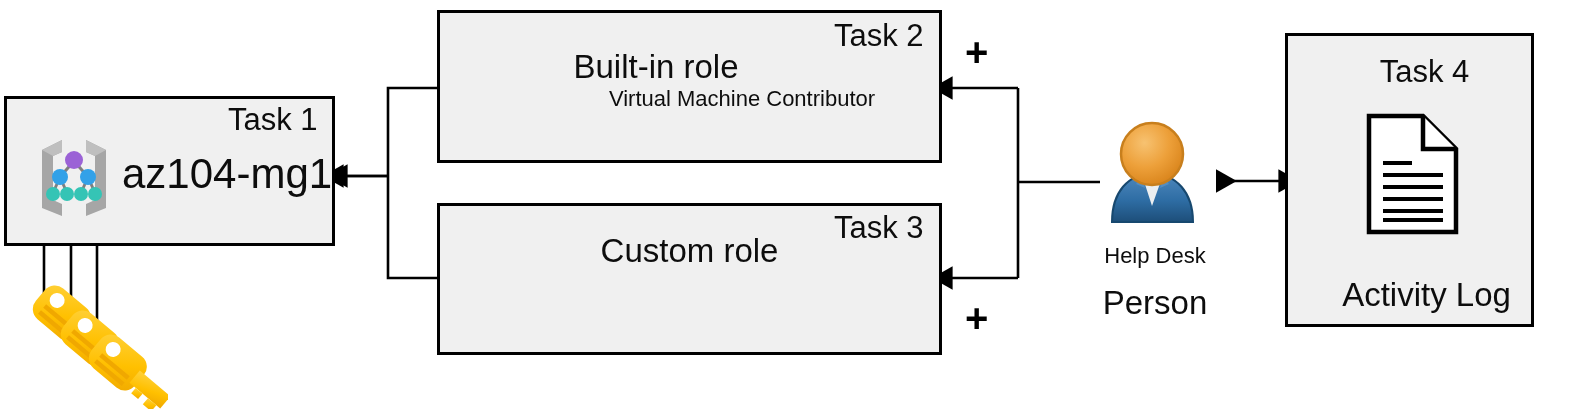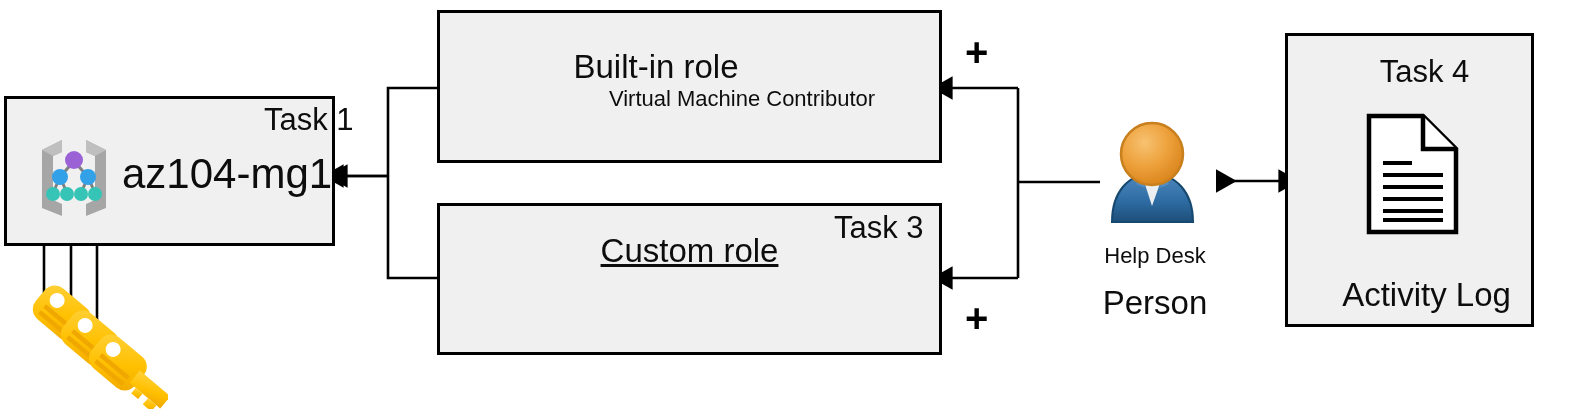--- a/index.html
+++ b/index.html
@@ -101,21 +101,21 @@
     </g>
     <path d="M44,302 L44,208" stroke="#000000" stroke-width="2.6" fill="none"></path>
     <polygon points="36,210 52,210 44,192" fill="#000000"></polygon>
     <path d="M71,312 L71,208" stroke="#000000" stroke-width="2.6" fill="none"></path>
     <polygon points="63,210 79,210 71,192" fill="#000000"></polygon>
     <path d="M97,330 L97,218" stroke="#000000" stroke-width="2.6" fill="none"></path>
     <polygon points="89,220 105,220 97,202" fill="#000000"></polygon>
   </svg>
 
   <div class="box" style="left:4px; top:96px; width:331px; height:150px;"></div>
-  <div class="task-tag" style="left:228px; top:104px;margin-left:36px;">Task 1</div>
+  <div class="task-tag" style="left:228px; top:104px;">Task 1</div>
   <div class="box-text" style="left:122px; top:148px; font-size:42px;text-align:right;">az104-mg1</div>
 
   <div class="icon-abs" style="left:28px; top:134px; width:92px; height:84px;">
     <svg width="92" height="84" viewBox="0 0 92 84">
 
       <path d="M34,6 L14,16 L14,74 L34,82 L34,70 L25,66 L25,22 L34,18 Z" fill="#a6a6a6"></path>
       <path d="M34,6 L14,16 L25,22 L34,18 Z" fill="#bfbfbf"></path>
 
       <path d="M58,6 L78,16 L78,74 L58,82 L58,70 L67,66 L67,22 L58,18 Z" fill="#a6a6a6"></path>
       <path d="M58,6 L78,16 L67,22 L58,18 Z" fill="#bfbfbf"></path>
@@ -132,26 +132,27 @@
       <circle cx="32" cy="43" r="8" fill="#32a1e8"></circle>
       <circle cx="60" cy="43" r="8" fill="#32a1e8"></circle>
       <circle cx="25" cy="60" r="7" fill="#35c4b5"></circle>
       <circle cx="39" cy="60" r="7" fill="#35c4b5"></circle>
       <circle cx="53" cy="60" r="7" fill="#35c4b5"></circle>
       <circle cx="67" cy="60" r="7" fill="#35c4b5"></circle>
     </svg>
   </div>
 
   <div class="box" style="left:437px; top:10px; width:505px; height:153px;"></div>
+  <div class="task-tag" style="left:834px; top:20px;">Task 2</div>
   <div class="box-text" style="left:437px; top:47px; width:438px; font-size:33px;">Built-in role</div>
   <div class="box-text" style="left:437px; top:86px; width:610px; font-size:22px;">Virtual Machine Contributor</div>
 
   <div class="box" style="left:437px; top:203px; width:505px; height:152px;"></div>
   <div class="task-tag" style="left:834px; top:212px;">Task 3</div>
-  <div class="box-text" style="left:437px; top:231px; width:505px; font-size:33px;text-decoration:underline;">Custom role</div>
+  <div class="box-text" style="left:437px; top:231px; width:505px; font-size:33px;">Custom role</div>
 
   <div class="plus" style="left:965px; top:32px;">+</div>
   <div class="plus" style="left:965px; top:298px;">+</div>
 
   <div class="icon-abs" style="left:1100px; top:118px; width:105px; height:108px;">
     <svg width="105" height="108" viewBox="0 0 105 108">
       <defs>
         <radialGradient id="headG" cx="38%" cy="32%" r="72%">
           <stop offset="0%" stop-color="#f7c271"></stop>
           <stop offset="55%" stop-color="#eda03a"></stop>

